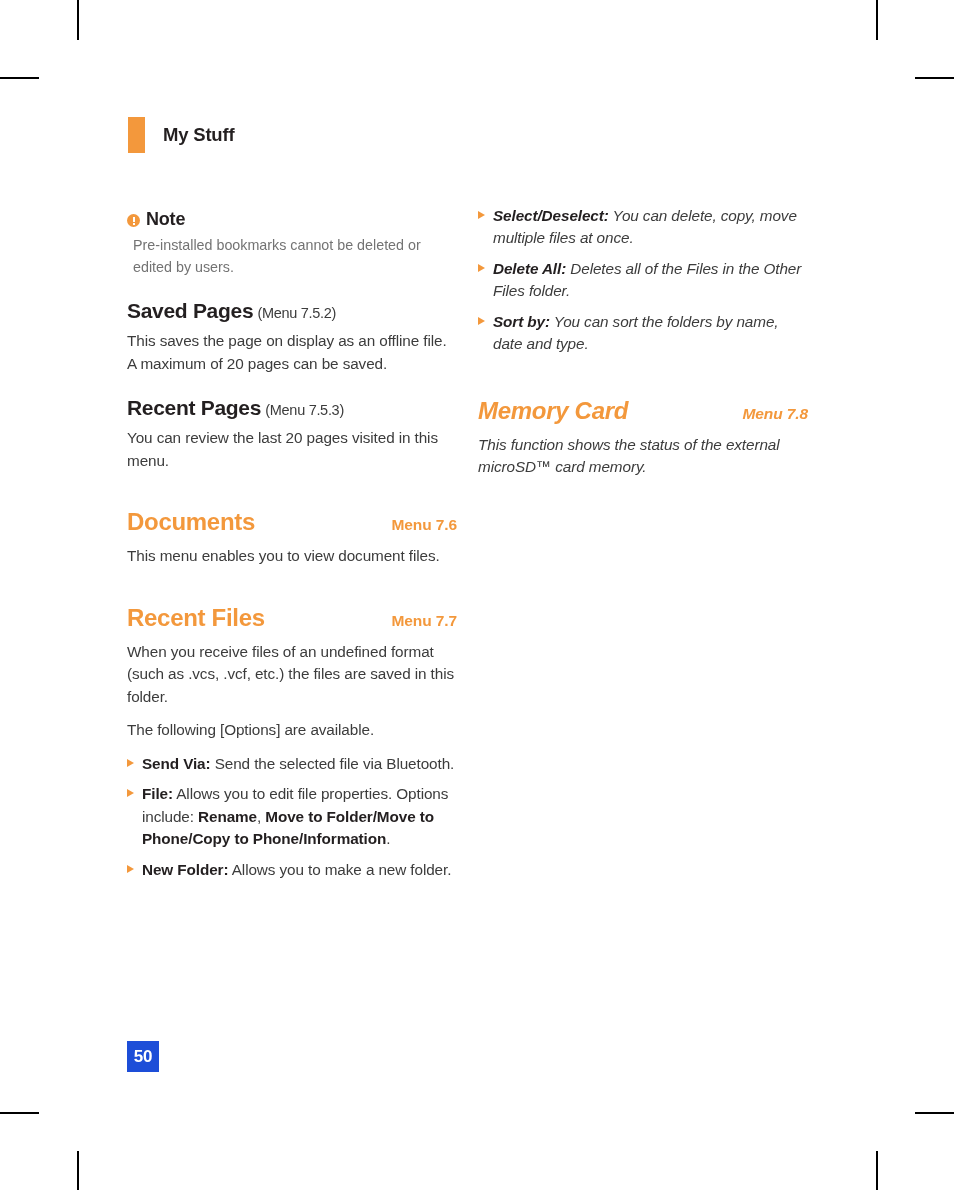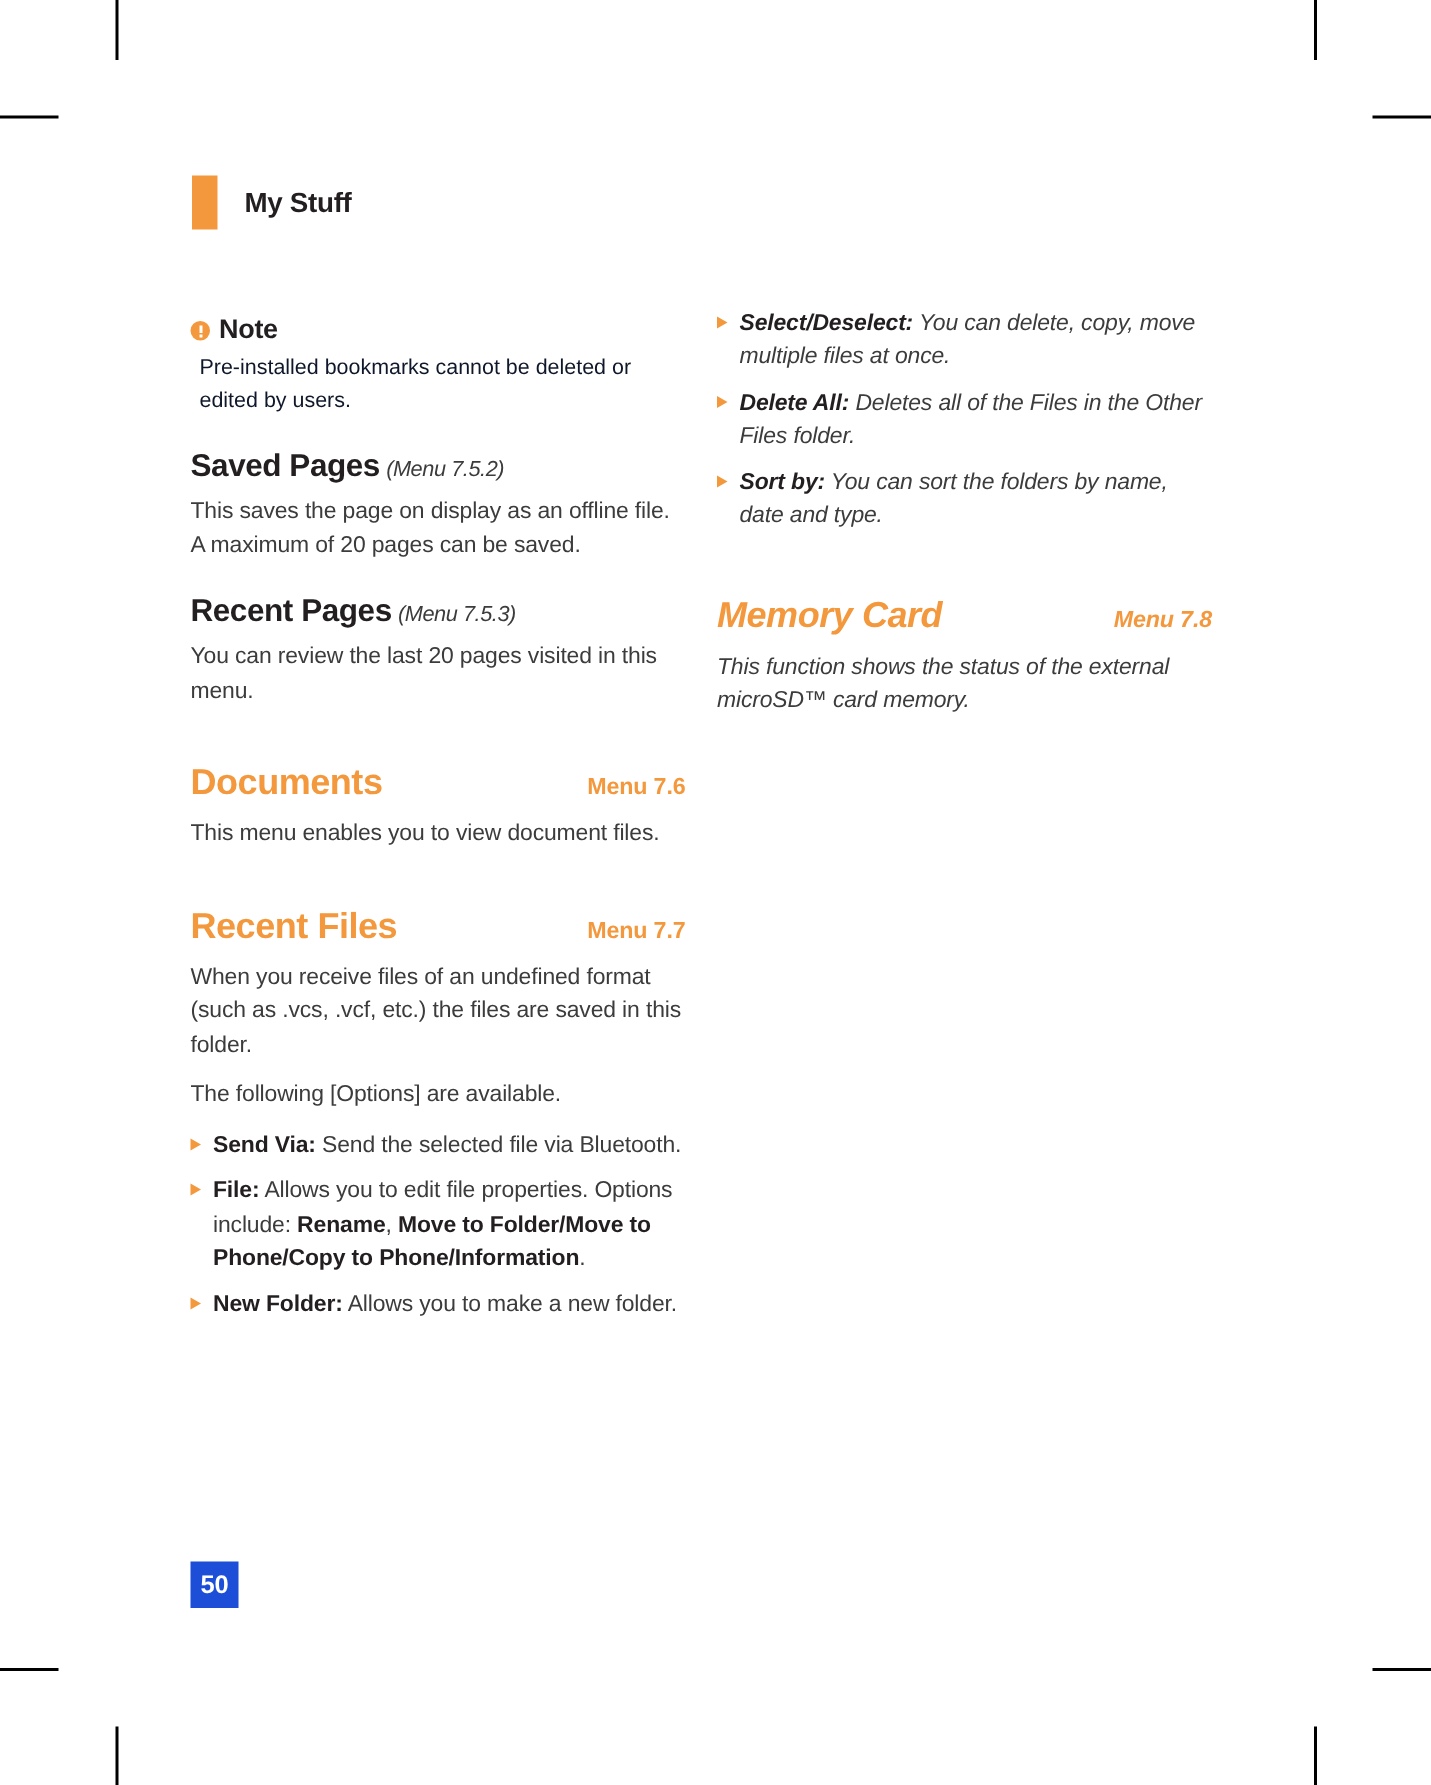--- a/index.html
+++ b/index.html
@@ -107,38 +107,37 @@
   .note-title {
     font-size: 18px;
     font-weight: bold;
     color: #231f20;
     letter-spacing: -0.2px;
   }
   .note-body {
     margin: 0 0 0 6px;
     font-size: 14.3px;
     line-height: 1.52;
-    color: #0f172a;
+    color: #737373;
   }
 
   
   .sub-head {
     margin: 21px 0 7px 0;
     color: #231f20;
     letter-spacing: -0.3px;
   }
   .sub-head .name {
     font-size: 21px;
     font-weight: bold;
   }
   .sub-head .ref {
     font-size: 14.5px;
     font-weight: normal;
     color: #3c3c3c;
-    font-style: italic;
   }
 
   
   .major-head {
     display: flex;
     align-items: baseline;
     justify-content: space-between;
     margin: 36px 0 9px 0;
   }
   .major-head .name {

